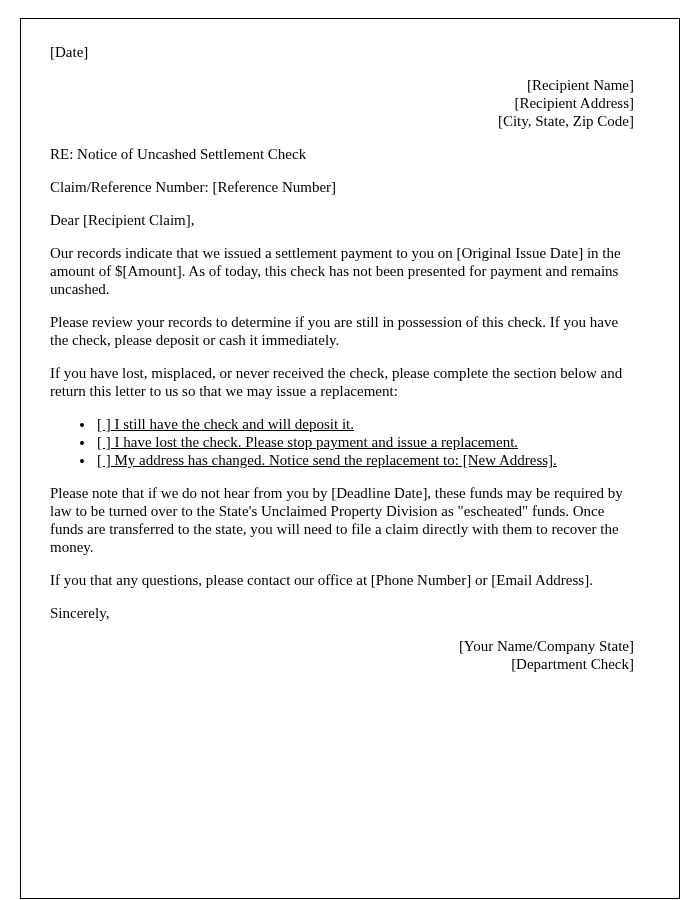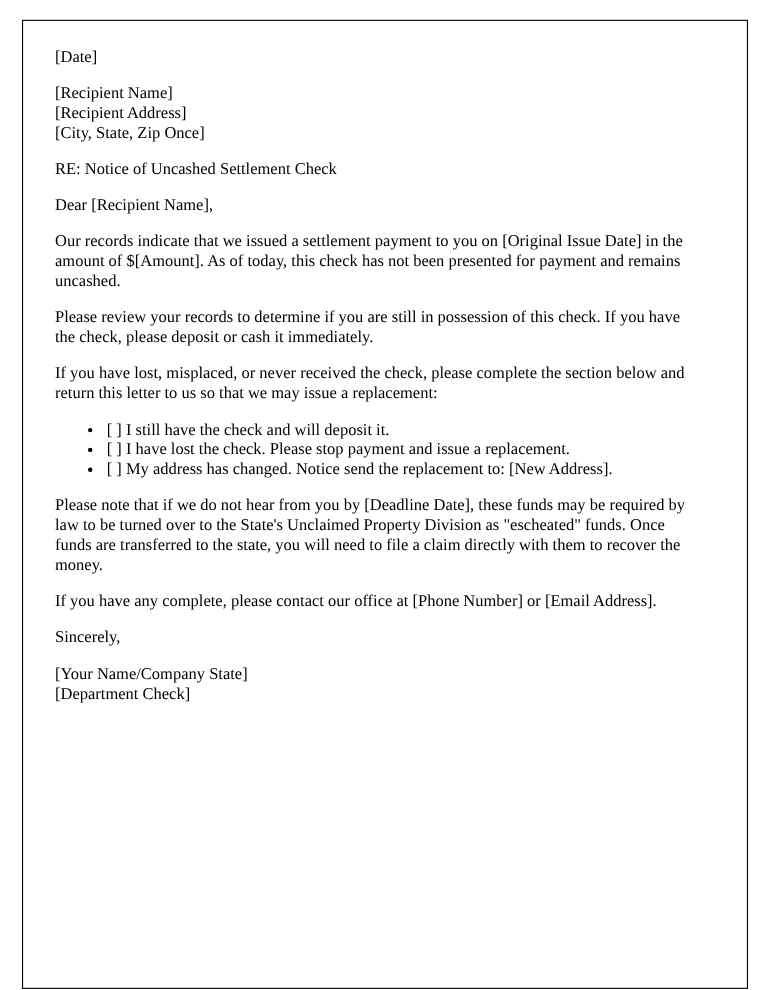--- a/index.html
+++ b/index.html
@@ -15,62 +15,67 @@
     box-sizing: border-box;
     width: 660px;
     margin: 18px auto 16px auto;
     border: 1px solid #000000;
     height: 881px;
     padding: 24px 45px 40px 29px;
     overflow: hidden;
   }
   p { margin: 15px 0; }
   .first-line { margin-top: 0; }
-  .block div { margin: 0; }
+  .block div { margin: 0; text-align: right; }
   .bold { font-weight: normal; }
   ul.checklist {
     margin: 15px 0;
     padding-left: 45px;
     list-style-type: disc;
+    text-decoration: underline;
   }
   ul.checklist li { margin: 0; padding-left: 2px; }
 </style>
 </head>
 <body>
 
 <div class="page">
 
   <p class="first-line">[Date]</p>
 
   <div class="block">
     <div>[Recipient Name]</div>
     <div>[Recipient Address]</div>
-    <div>[City, State, Zip Once]</div>
+    <div>[City, State, Zip Code]</div>
   </div>
 
   <p class="bold">RE: Notice of Uncashed Settlement Check</p>
 
+  <p>
+    <span class="bold">Claim/Reference Number:</span>
+    <span>[Reference Number]</span>
+  </p>
 
-  <p>Dear [Recipient Name],</p>
+  <p>Dear [Recipient Claim],</p>
 
   <p>Our records indicate that we issued a settlement payment to you on [Original Issue Date] in the amount of $[Amount]. As of today, this check has not been presented for payment and remains uncashed.</p>
 
   <p>Please review your records to determine if you are still in possession of this check. If you have the check, please deposit or cash it immediately.</p>
 
   <p>If you have lost, misplaced, or never received the check, please complete the section below and return this letter to us so that we may issue a replacement:</p>
 
   <ul class="checklist">
     <li>[ ] I still have the check and will deposit it.</li>
     <li>[ ] I have lost the check. Please stop payment and issue a replacement.</li>
     <li>[ ] My address has changed. Notice send the replacement to: [New Address].</li>
   </ul>
 
   <p>Please note that if we do not hear from you by [Deadline Date], these funds may be required by law to be turned over to the State's Unclaimed Property Division as "escheated" funds. Once funds are transferred to the state, you will need to file a claim directly with them to recover the money.</p>
 
-  <p>If you have any complete, please contact our office at [Phone Number] or [Email Address].</p>
+  <p>If you that any questions, please contact our office at [Phone Number] or [Email Address].</p>
 
   <p>Sincerely,</p>
 
   <div class="block">
     <div>[Your Name/Company State]</div>
     <div>[Department Check]</div>
   </div>
 
 </div>
 

